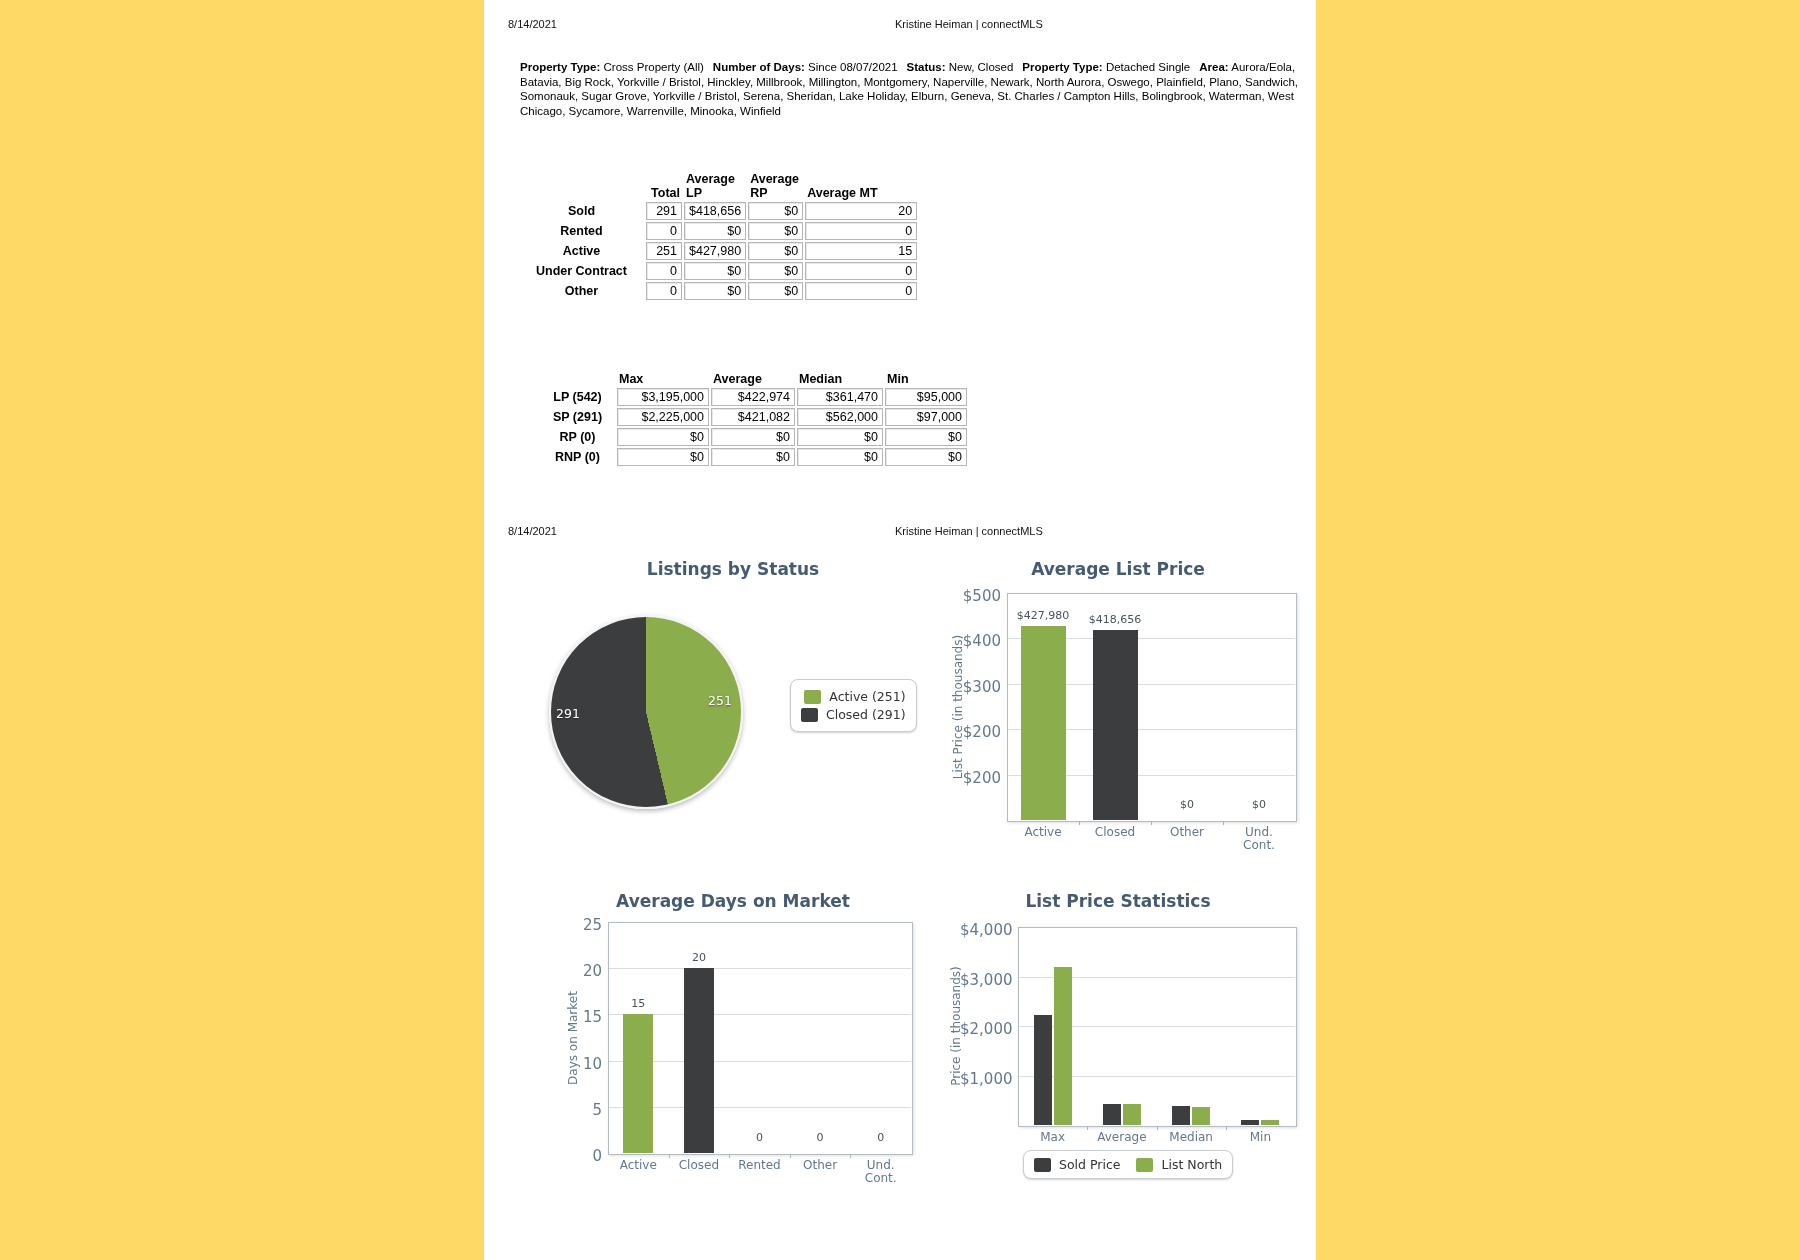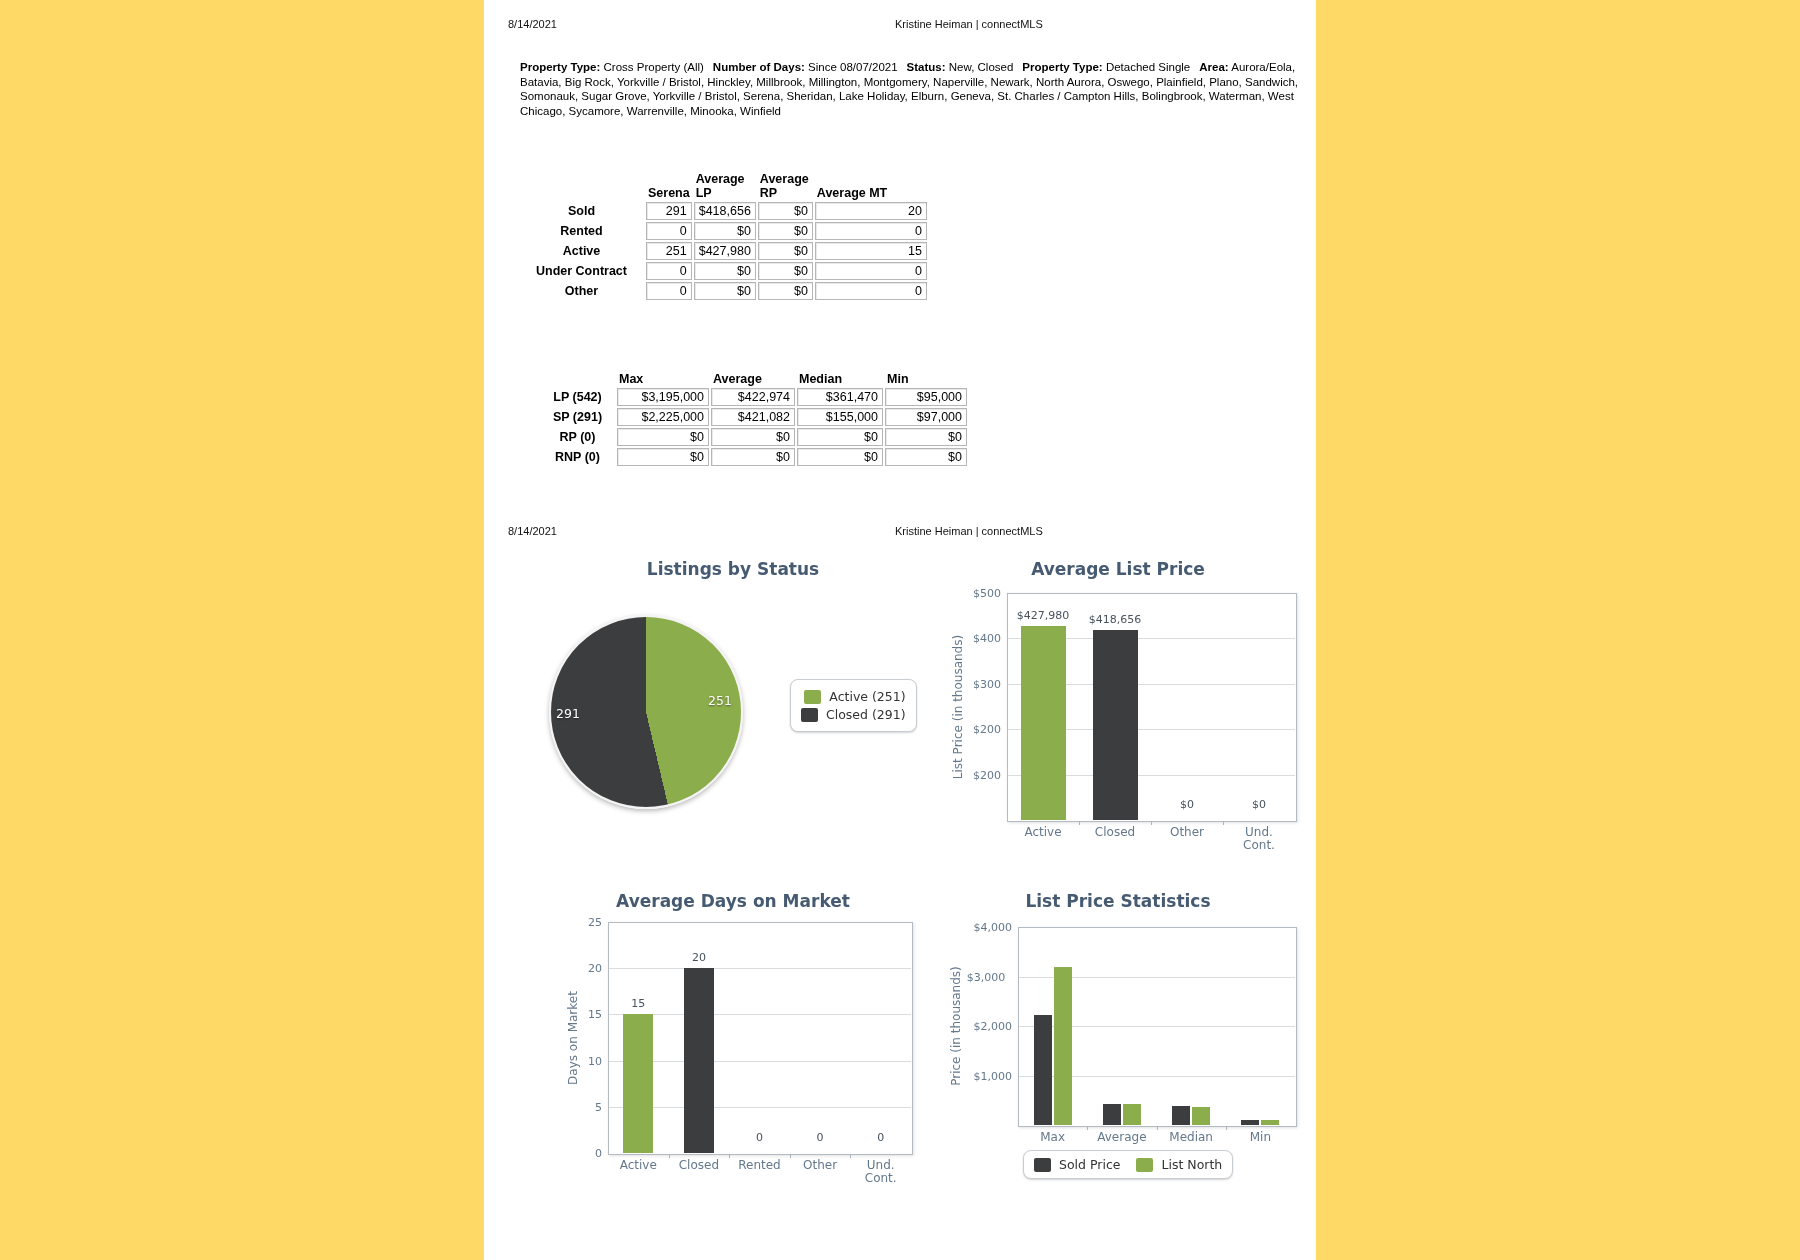--- a/index.html
+++ b/index.html
@@ -16,21 +16,21 @@
   .tbl th.num{text-align:right;}
   .tbl td.rowlab{font-weight:bold;text-align:center;padding:0 5px 0 0;white-space:nowrap;}
   .tbl td.cell{background:#fff;border:1px solid #b6b6b6;box-shadow:inset 1px 1px 0 #e9e9e9;text-align:right;padding:0 4px;height:16px;}
   .t1{left:38px;top:168px;}
   .t1 th{height:30px;}
   .t2{left:59px;top:370px;}
   
   .chart-title{position:absolute;width:320px;text-align:center;font-family:"DejaVu Sans",sans-serif;font-weight:bold;font-size:17px;color:var(--c-title,#465B72);}
   .plotbox{position:absolute;background:#fff;border:1px solid #b3bcc3;box-shadow:1px 1px 3px rgba(0,0,0,.12);}
   .grid{position:absolute;height:1px;background:#d9dde0;}
-  .ytick{position:absolute;width:52px;text-align:right;font-family:"DejaVu Sans",sans-serif;font-size:11px;color:var(--c-axis,#64788C);}
+  .ytick{position:absolute;width:52px;text-align:right;font-family:"DejaVu Sans",sans-serif;font-size:15px;color:var(--c-axis,#64788C);}
   .ylab{position:absolute;height:14px;text-align:center;font-family:"DejaVu Sans",sans-serif;font-size:12px;color:var(--c-axis,#64788C);transform:rotate(-90deg);}
   .bar{position:absolute;}
   .dlabel{position:absolute;text-align:center;font-family:"DejaVu Sans",sans-serif;font-size:11px;color:var(--c-dlabel,#47525C);}
   .cat{position:absolute;text-align:center;font-family:"DejaVu Sans",sans-serif;font-size:12px;line-height:13px;color:var(--c-axis,#64788C);white-space:pre-line;}
   .xtick{position:absolute;width:1px;height:4px;background:#aab4be;}
   
   .pie{position:absolute;left:65px;top:615px;width:190px;height:190px;border-radius:50%;border:2px solid #f4f4f4;box-shadow:0 2px 5px rgba(0,0,0,.28);}
   .pie-lab{position:absolute;width:44px;text-align:center;font-family:"DejaVu Sans",sans-serif;font-size:12.5px;color:#fff;text-shadow:0 1px 2px rgba(0,0,0,.45);}
   
   .legend{position:absolute;background:#fff;border:1px solid #c8cdd2;border-radius:8px;box-shadow:0 1px 2px rgba(0,0,0,.18);padding:6px 10px;font-family:"DejaVu Sans",sans-serif;font-size:12.5px;color:#333;}
@@ -58,21 +58,21 @@
       <colgroup>
           <col style="width:120px">
           <col style="width:36px">
           <col style="width:62px">
           <col style="width:55px">
           <col style="width:112px">
         </colgroup>
       <tbody>
           <tr>
         <th></th>
-        <th class="num">Serena</th>
+        <th class="num">Total</th>
         <th>Average LP</th>
         <th>Average RP</th>
         <th>Average MT</th>
       </tr>
       <tr>
         <td class="rowlab">Sold</td>
         <td class="cell">291</td>
         <td class="cell">$418,656</td>
         <td class="cell">$0</td>
         <td class="cell">20</td>
@@ -128,21 +128,21 @@
         <td class="rowlab">LP (542)</td>
         <td class="cell">$3,195,000</td>
         <td class="cell">$422,974</td>
         <td class="cell">$361,470</td>
         <td class="cell">$95,000</td>
       </tr>
       <tr>
         <td class="rowlab">SP (291)</td>
         <td class="cell">$2,225,000</td>
         <td class="cell">$421,082</td>
-        <td class="cell">$155,000</td>
+        <td class="cell">$562,000</td>
         <td class="cell">$97,000</td>
       </tr>
       <tr>
         <td class="rowlab">RP (0)</td>
         <td class="cell">$0</td>
         <td class="cell">$0</td>
         <td class="cell">$0</td>
         <td class="cell">$0</td>
       </tr>
       <tr>

